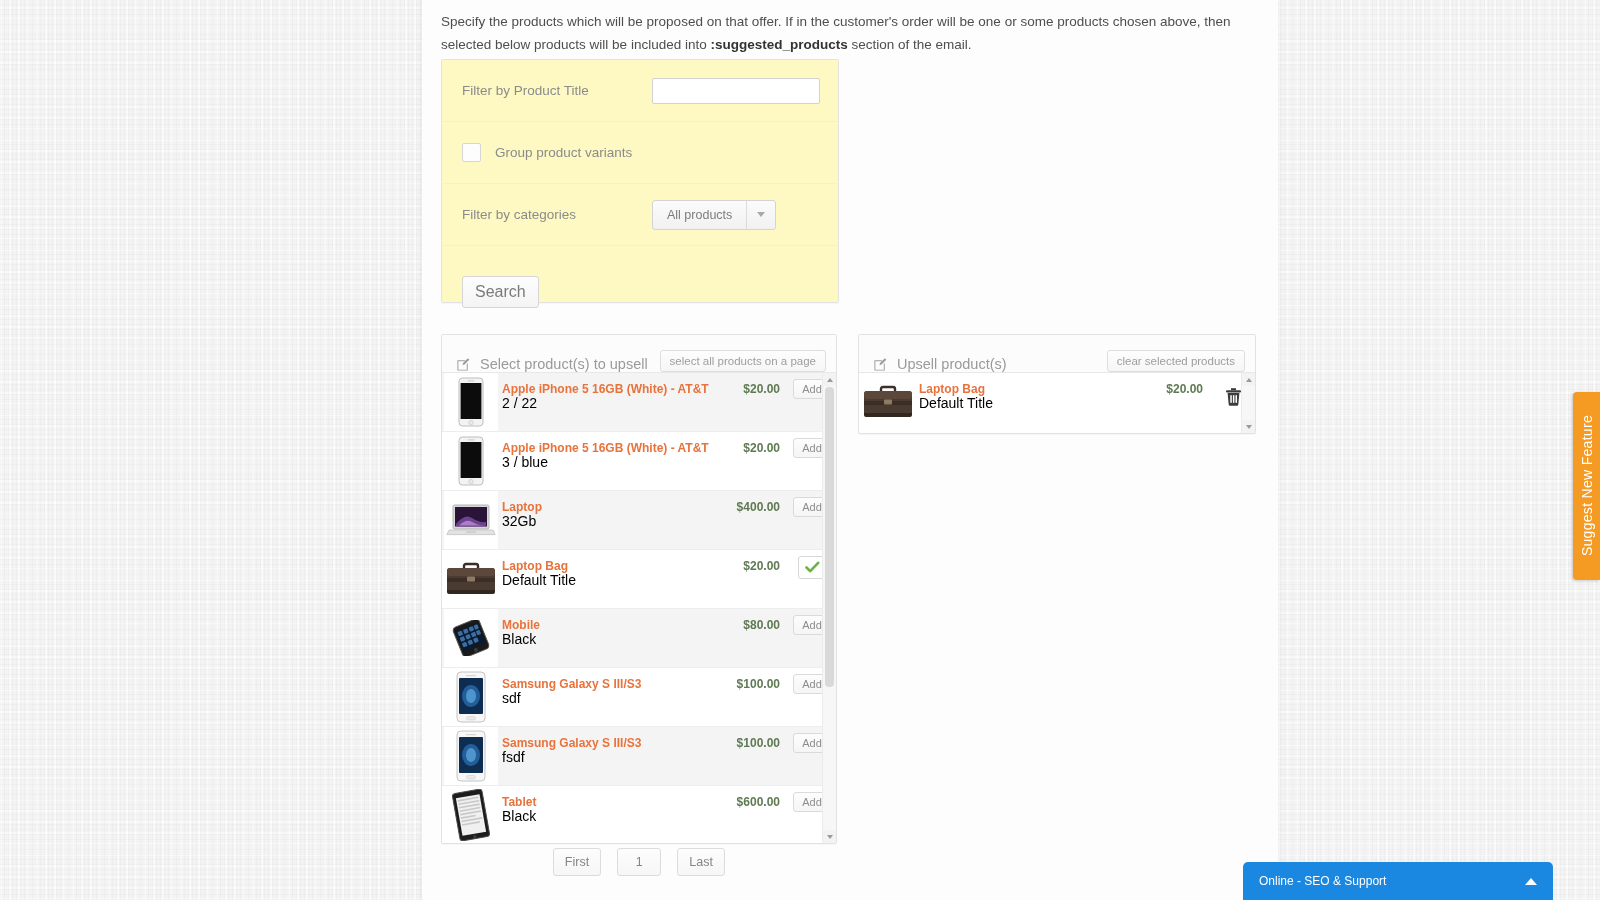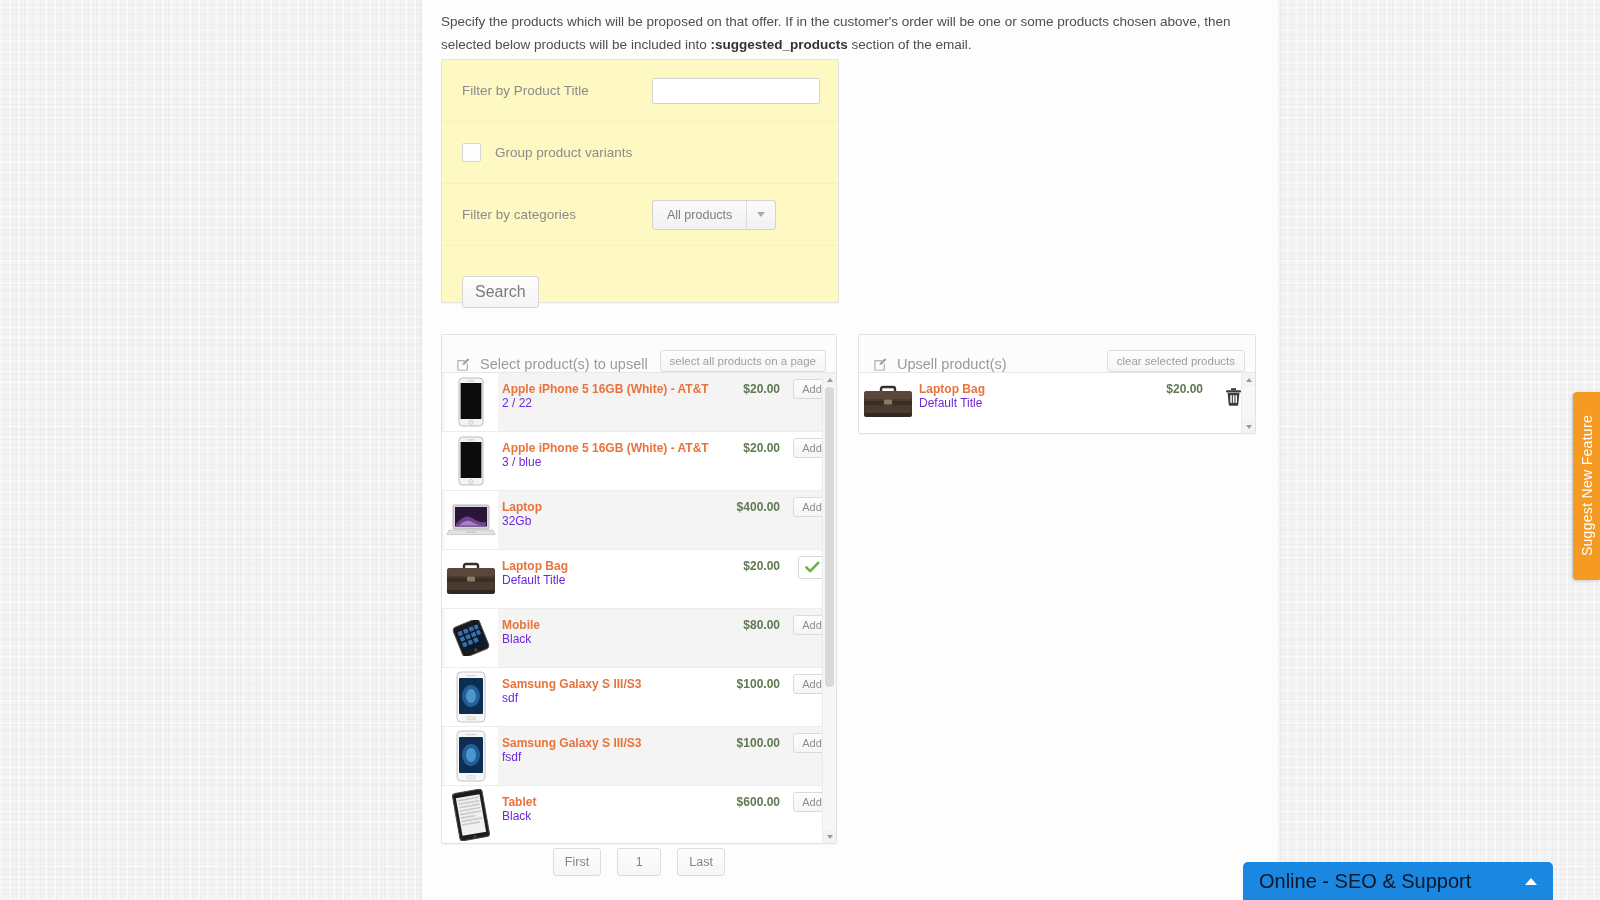--- a/index.html
+++ b/index.html
@@ -219,22 +219,22 @@
     min-width: 0;
   }
   .prod-name {
     color: #e8733c;
     font-size: 12px;
     font-weight: bold;
     line-height: 14px;
     white-space: nowrap;
   }
   .prod-variant {
-    color: #6d28d9;
-    font-size: 12px;
+    color: #000000;
+    font-size: 14px;
     line-height: 15px;
     white-space: nowrap;
   }
   .prod-price {
     width: 86px;
     flex: none;
     text-align: right;
     padding-top: 9px;
     padding-right: 10px;
     color: #5f7a52;
@@ -360,22 +360,22 @@
     background: #1a87e0;
     border-radius: 5px 5px 0 0;
     display: flex;
     align-items: center;
     padding: 0 16px;
     box-sizing: border-box;
     cursor: pointer;
   }
   .chatbar .label {
     flex: 1;
-    color: #0f172a;
-    font-size: 20px;
+    color: #ffffff;
+    font-size: 12px;
   }
   .chev-up {
     width: 0; height: 0;
     border-left: 6px solid transparent;
     border-right: 6px solid transparent;
     border-bottom: 7px solid #fff;
   }
 </style>
 </head>
 <body>

